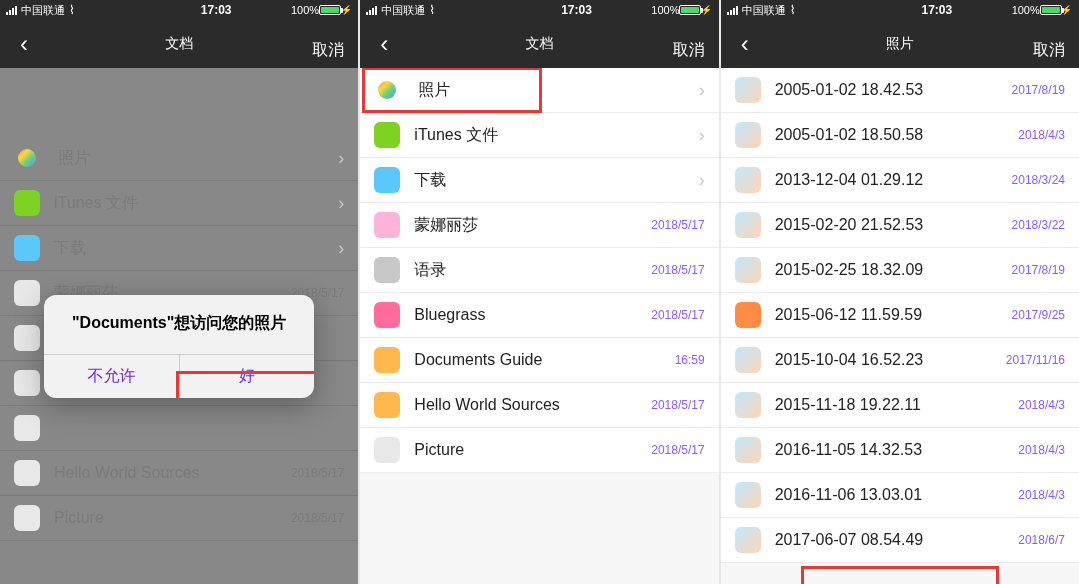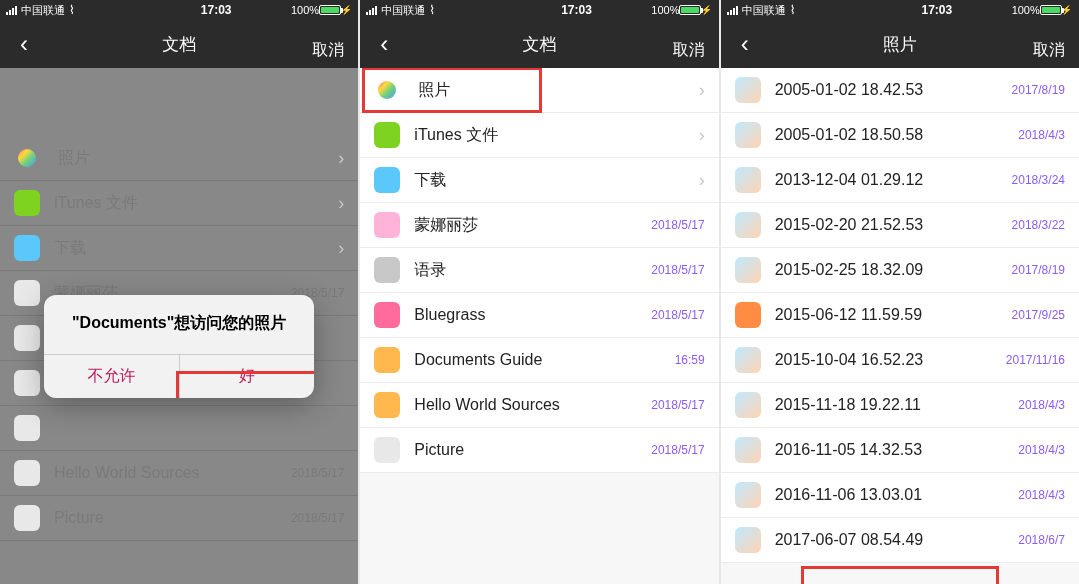--- a/index.html
+++ b/index.html
@@ -14,21 +14,21 @@
     .bar:nth-child(1){height:3px} .bar:nth-child(2){height:5px} .bar:nth-child(3){height:7px} .bar:nth-child(4){height:9px}
     .wifi { font-size: 12px; }
     .status-time { position: absolute; left: 50%; transform: translateX(-50%); font-size: 12px; font-weight: 700; margin-left: 37px; }
     .battery-box { width: 22px; height: 10px; border: 1px solid #fff; border-radius: 2px; position: relative; display: inline-flex; align-items: center; padding: 1px; }
     .battery-box::after { content:""; position:absolute; right:-3px; top:2px; width:2px; height:5px; background:#fff; border-radius:0 1px 1px 0; }
     .battery-fill { width: 100%; height: 100%; background: #4cd964; border-radius: 1px; }
     .bolt { font-size: 9px; color: #fff; }
 
     .nav-bar { height: 48px; background: #2b2b2b; color: #fff; display: flex; align-items: center; position: relative; }
     .nav-back { width: 48px; display:flex; align-items:center; justify-content:center; font-size: 24px; color:#fff; cursor:pointer; }
-    .nav-title { position: absolute; left: 50%; transform: translateX(-50%); font-size: 17px; font-weight: 400; }
+    .nav-title { position: absolute; left: 50%; transform: translateX(-50%); font-size: 14px; font-weight: 400; }
     .nav-cancel { position: absolute; right: 14px; font-size: 16px; cursor:pointer;margin-top:12px; }
 
     .list { flex: 1; background: #f7f7f7; overflow: hidden; }
     .row { height: 45px; background: #fff; border-bottom: 1px solid #ececec; display: flex; align-items: center; padding: 0 14px; position: relative; cursor:pointer; }
     .row-icon { width: 26px; height: 26px; border-radius: 6px; margin-right: 14px; display:flex; align-items:center; justify-content:center; font-size:14px; }
     .ic-photos { background: linear-gradient(135deg,#ff6b6b 0%,#ffd93d 30%,#6bcf7f 60%,#4d96ff 100%); border-radius:50%; width:18px; height:18px; margin-right:22px; margin-left:4px; }
     .ic-itunes { background: #7ed321; color:#fff; }
     .ic-down { background: #5ac8fa; color:#fff; }
     .ic-pink { background: #ffb3d9; }
     .ic-grey { background: #c8c8c8; }
@@ -44,21 +44,21 @@
     .overlay { position: absolute; inset: 0; background: rgba(0,0,0,.45); display:flex; align-items:center; justify-content:center; }
     .overlay .list-static { position:absolute; inset: 68px 0 0 0; }
     .overlay-row { height: 45px; display:flex; align-items:center; padding:0 14px; border-bottom:1px solid rgba(0,0,0,.1); }
     .overlay-row .row-label { color:#7a7a7a; }
     .overlay-row .row-date { color:#7a7a7a; }
     .dialog { position: relative; width: 270px; background: #f2f2f2; border-radius: 12px; overflow: hidden; box-shadow: 0 8px 30px rgba(0,0,0,.3); margin-top: 40px; }
     .dialog-body { padding: 18px 16px 16px; text-align: center; }
     .dialog-title { font-size: 16px; font-weight: 600; color:#000; margin-bottom: 4px; }
     .dialog-msg { font-size: 12px; color:#333; line-height: 1.5; }
     .dialog-btns { display:flex; border-top:1px solid #ccc; height: 44px; }
-    .dialog-btn { flex:1; display:flex; align-items:center; justify-content:center; font-size:16px; color:#be185d; cursor:pointer; }
+    .dialog-btn { flex:1; display:flex; align-items:center; justify-content:center; font-size:16px; color:#6d28d9; cursor:pointer; }
     .dialog-btn + .dialog-btn { border-left: 1px solid #ccc; }
 
     .hl-red { position: absolute; border: 3px solid #e53935; pointer-events: none; }
   </style>
 </head>
 <body>
 
 <div class="screen">
   <div class="status-bar">
     <div class="status-left">

